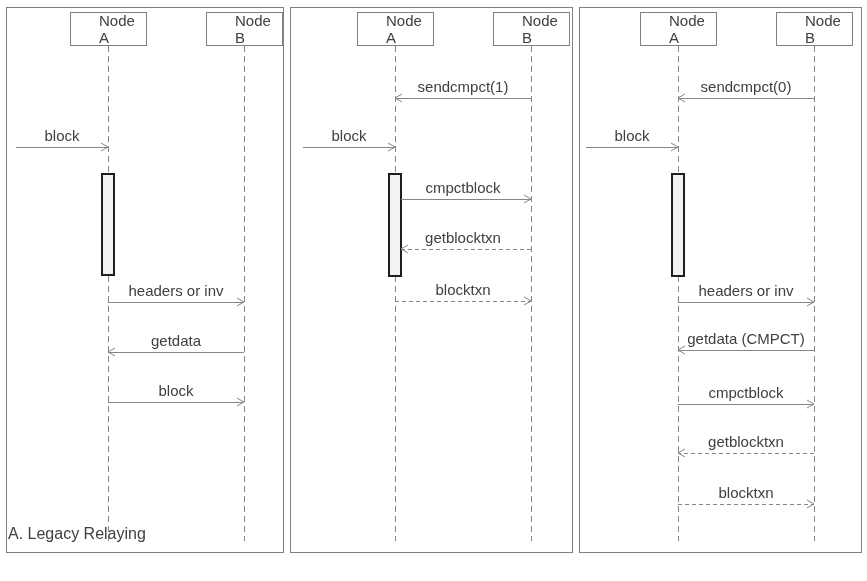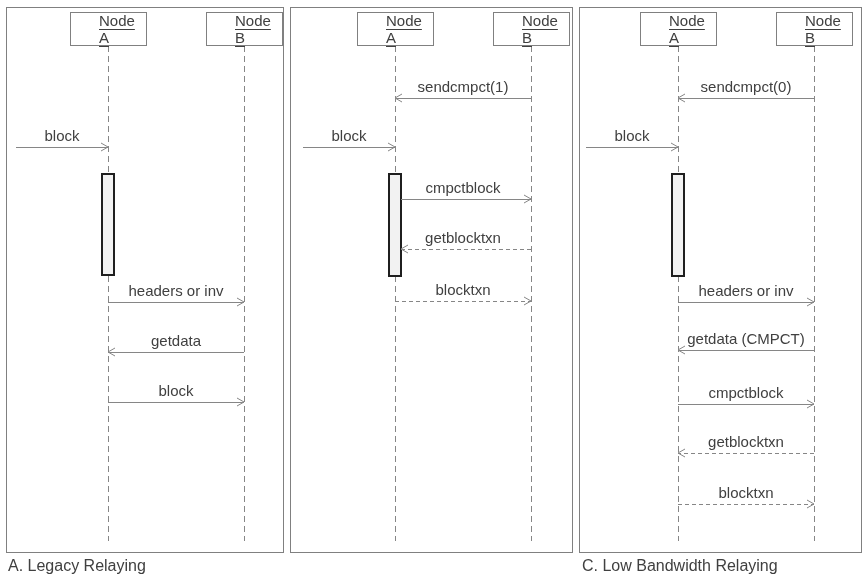--- a/index.html
+++ b/index.html
@@ -18,23 +18,23 @@
   .panel svg line,.panel svg rect{shape-rendering:crispEdges;}
   .panel svg text{
     font-family:"Liberation Sans",sans-serif;font-size:15px;fill:#404040;
   }
   .node-box{
     position:absolute;top:4px;width:75px;height:32px;
     border:1px solid #808080;background:#ffffff;
     display:flex;align-items:center;justify-content:center;
     font-size:15px;color:#404040;
   }
-  .node-box span{text-decoration:underline;text-underline-offset:3px;margin-left:28px;}
+  .node-box span{text-underline-offset:3px;margin-left:28px;}
   .caption{
-    position:absolute;top:556px;font-size:16px;line-height:20px;color:#404040;
+    position:absolute;top:524px;font-size:16px;line-height:20px;color:#404040;
     white-space:nowrap;
   }
   .caption-a{left:8px;}
   .caption-b{left:293px;}
   .caption-c{left:582px;}
 </style>
 </head>
 <body>
 
 <div class="stage">
@@ -155,15 +155,14 @@
       </svg>
     <div class="node-box" style="left: 60px;">
       <span>Node A</span>
     </div>
     <div class="node-box" style="left: 196px;">
       <span>Node B</span>
     </div>
   </div>
 
   <div class="caption caption-a">A. Legacy Relaying</div>
-  <div class="caption caption-c">C. Low Bandwidth Relaying</div>
 
 </div>
 
 </body></html>

